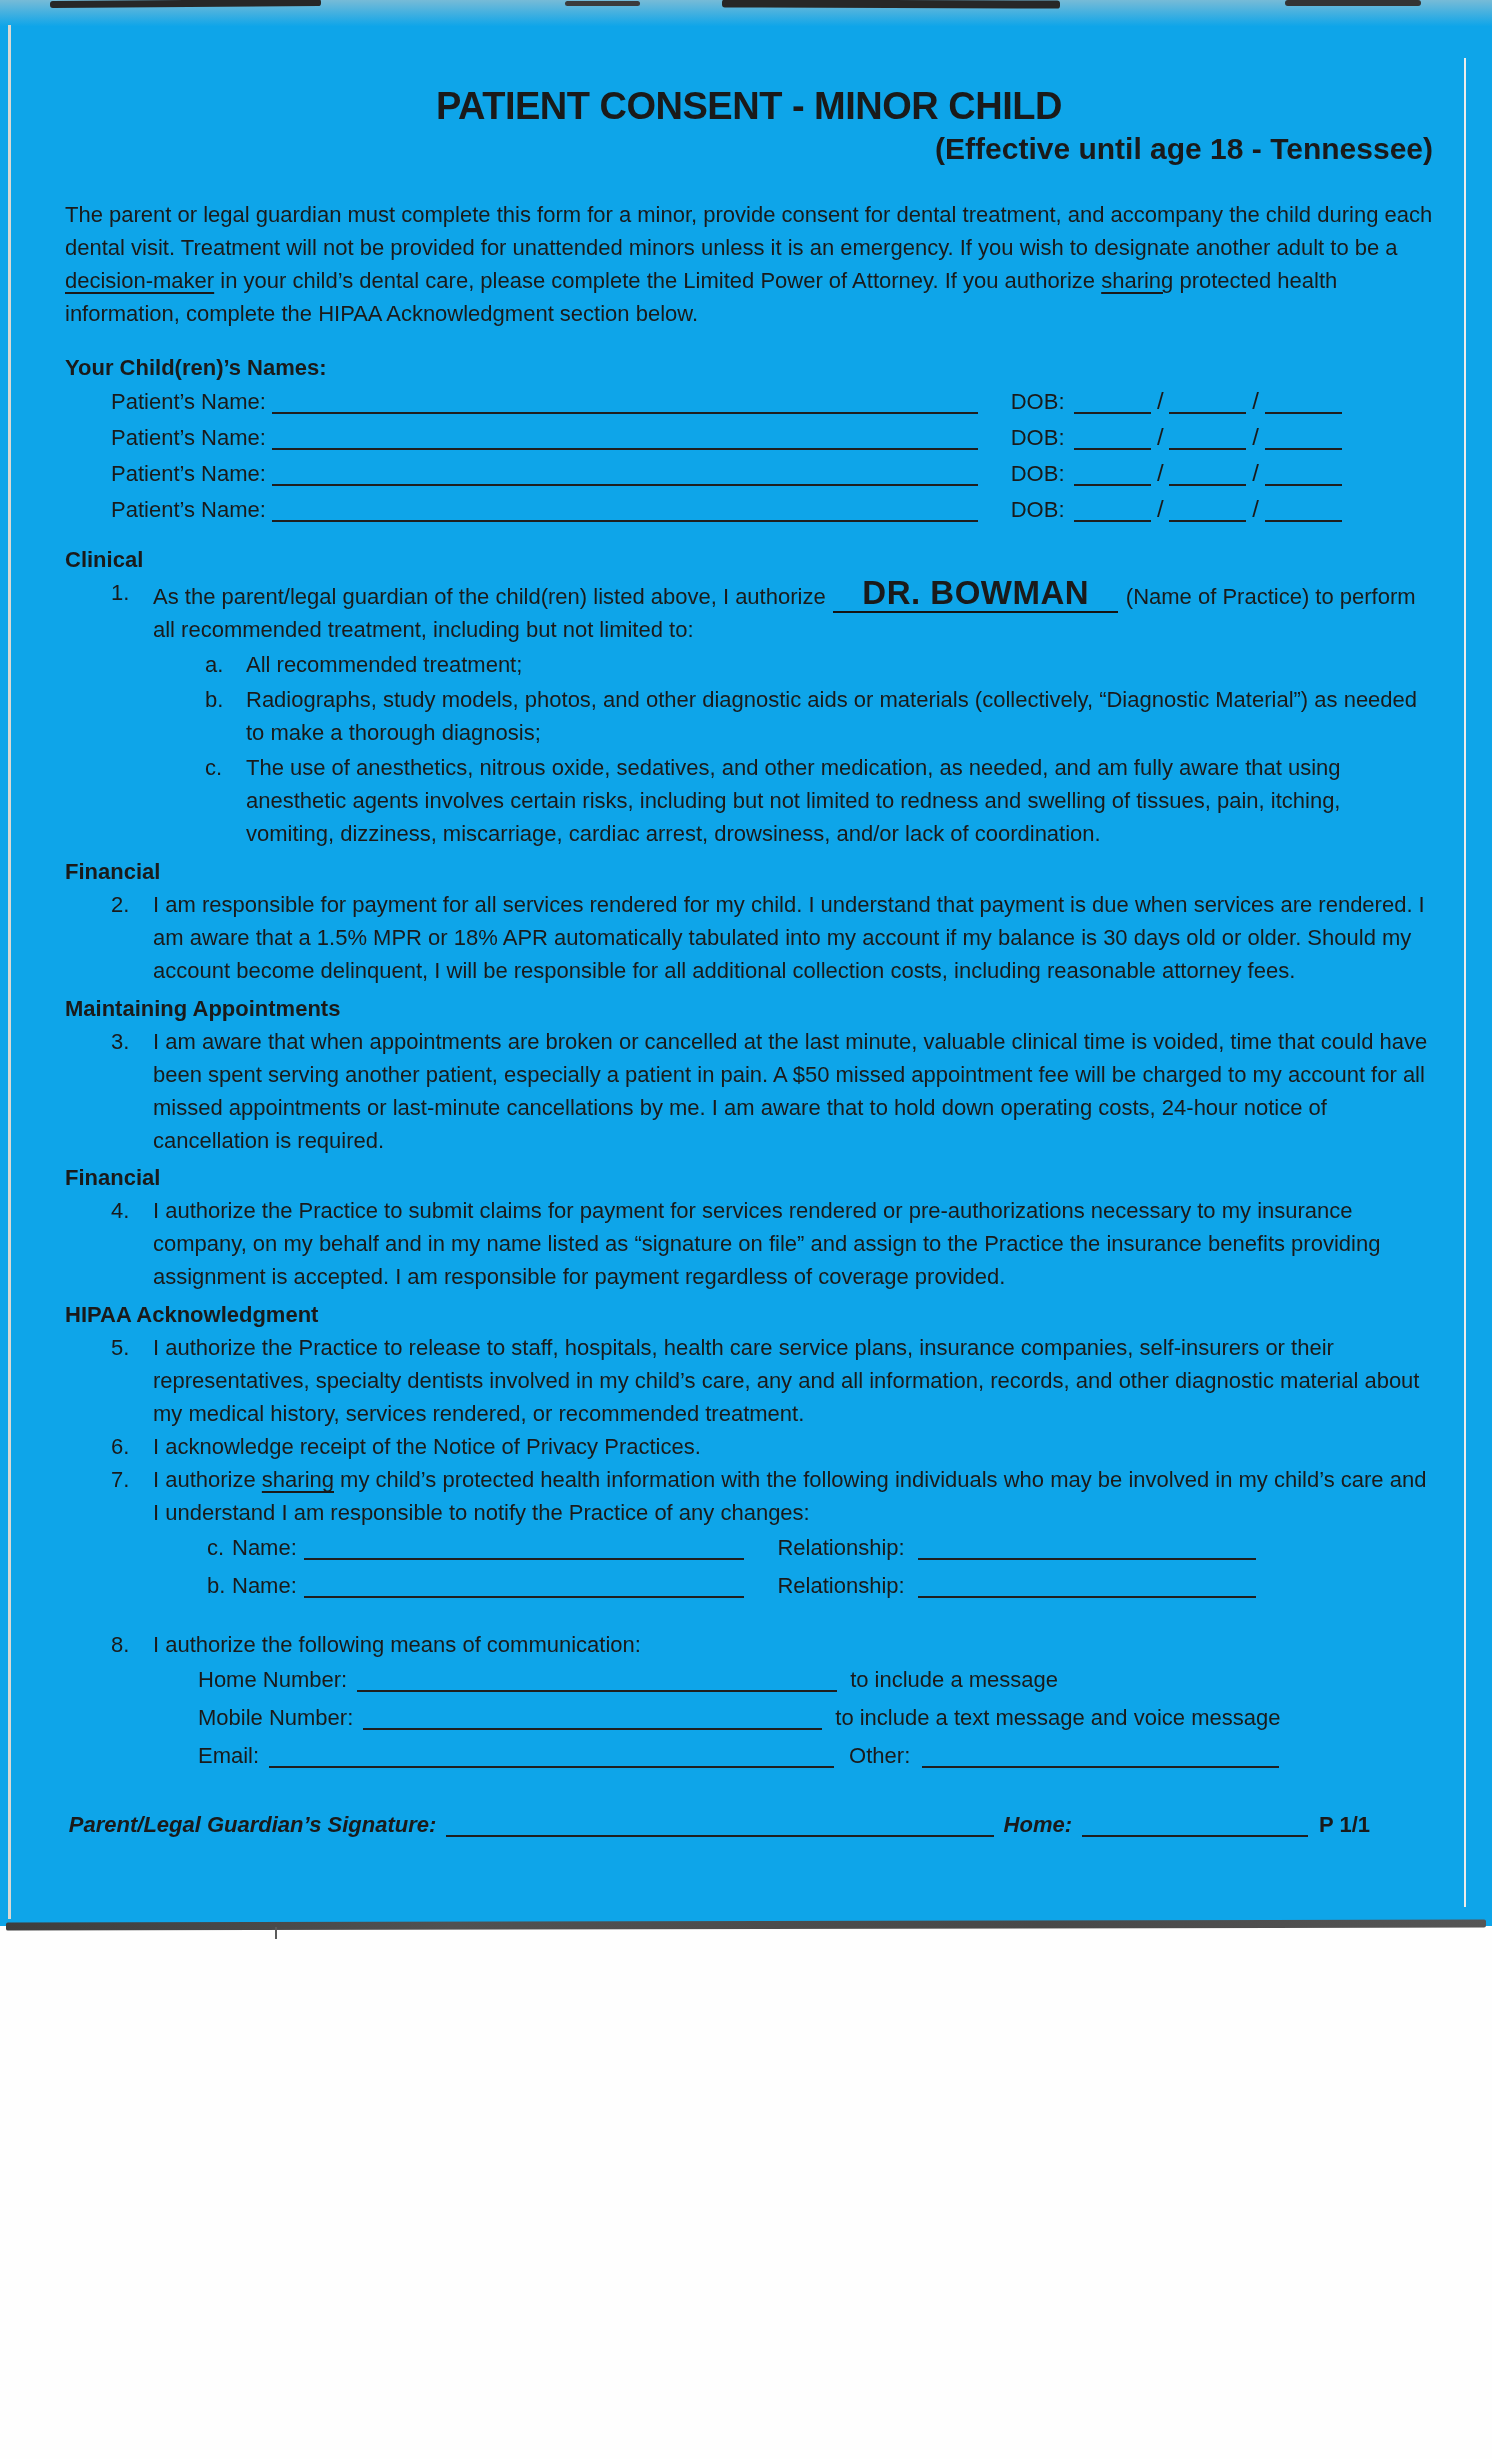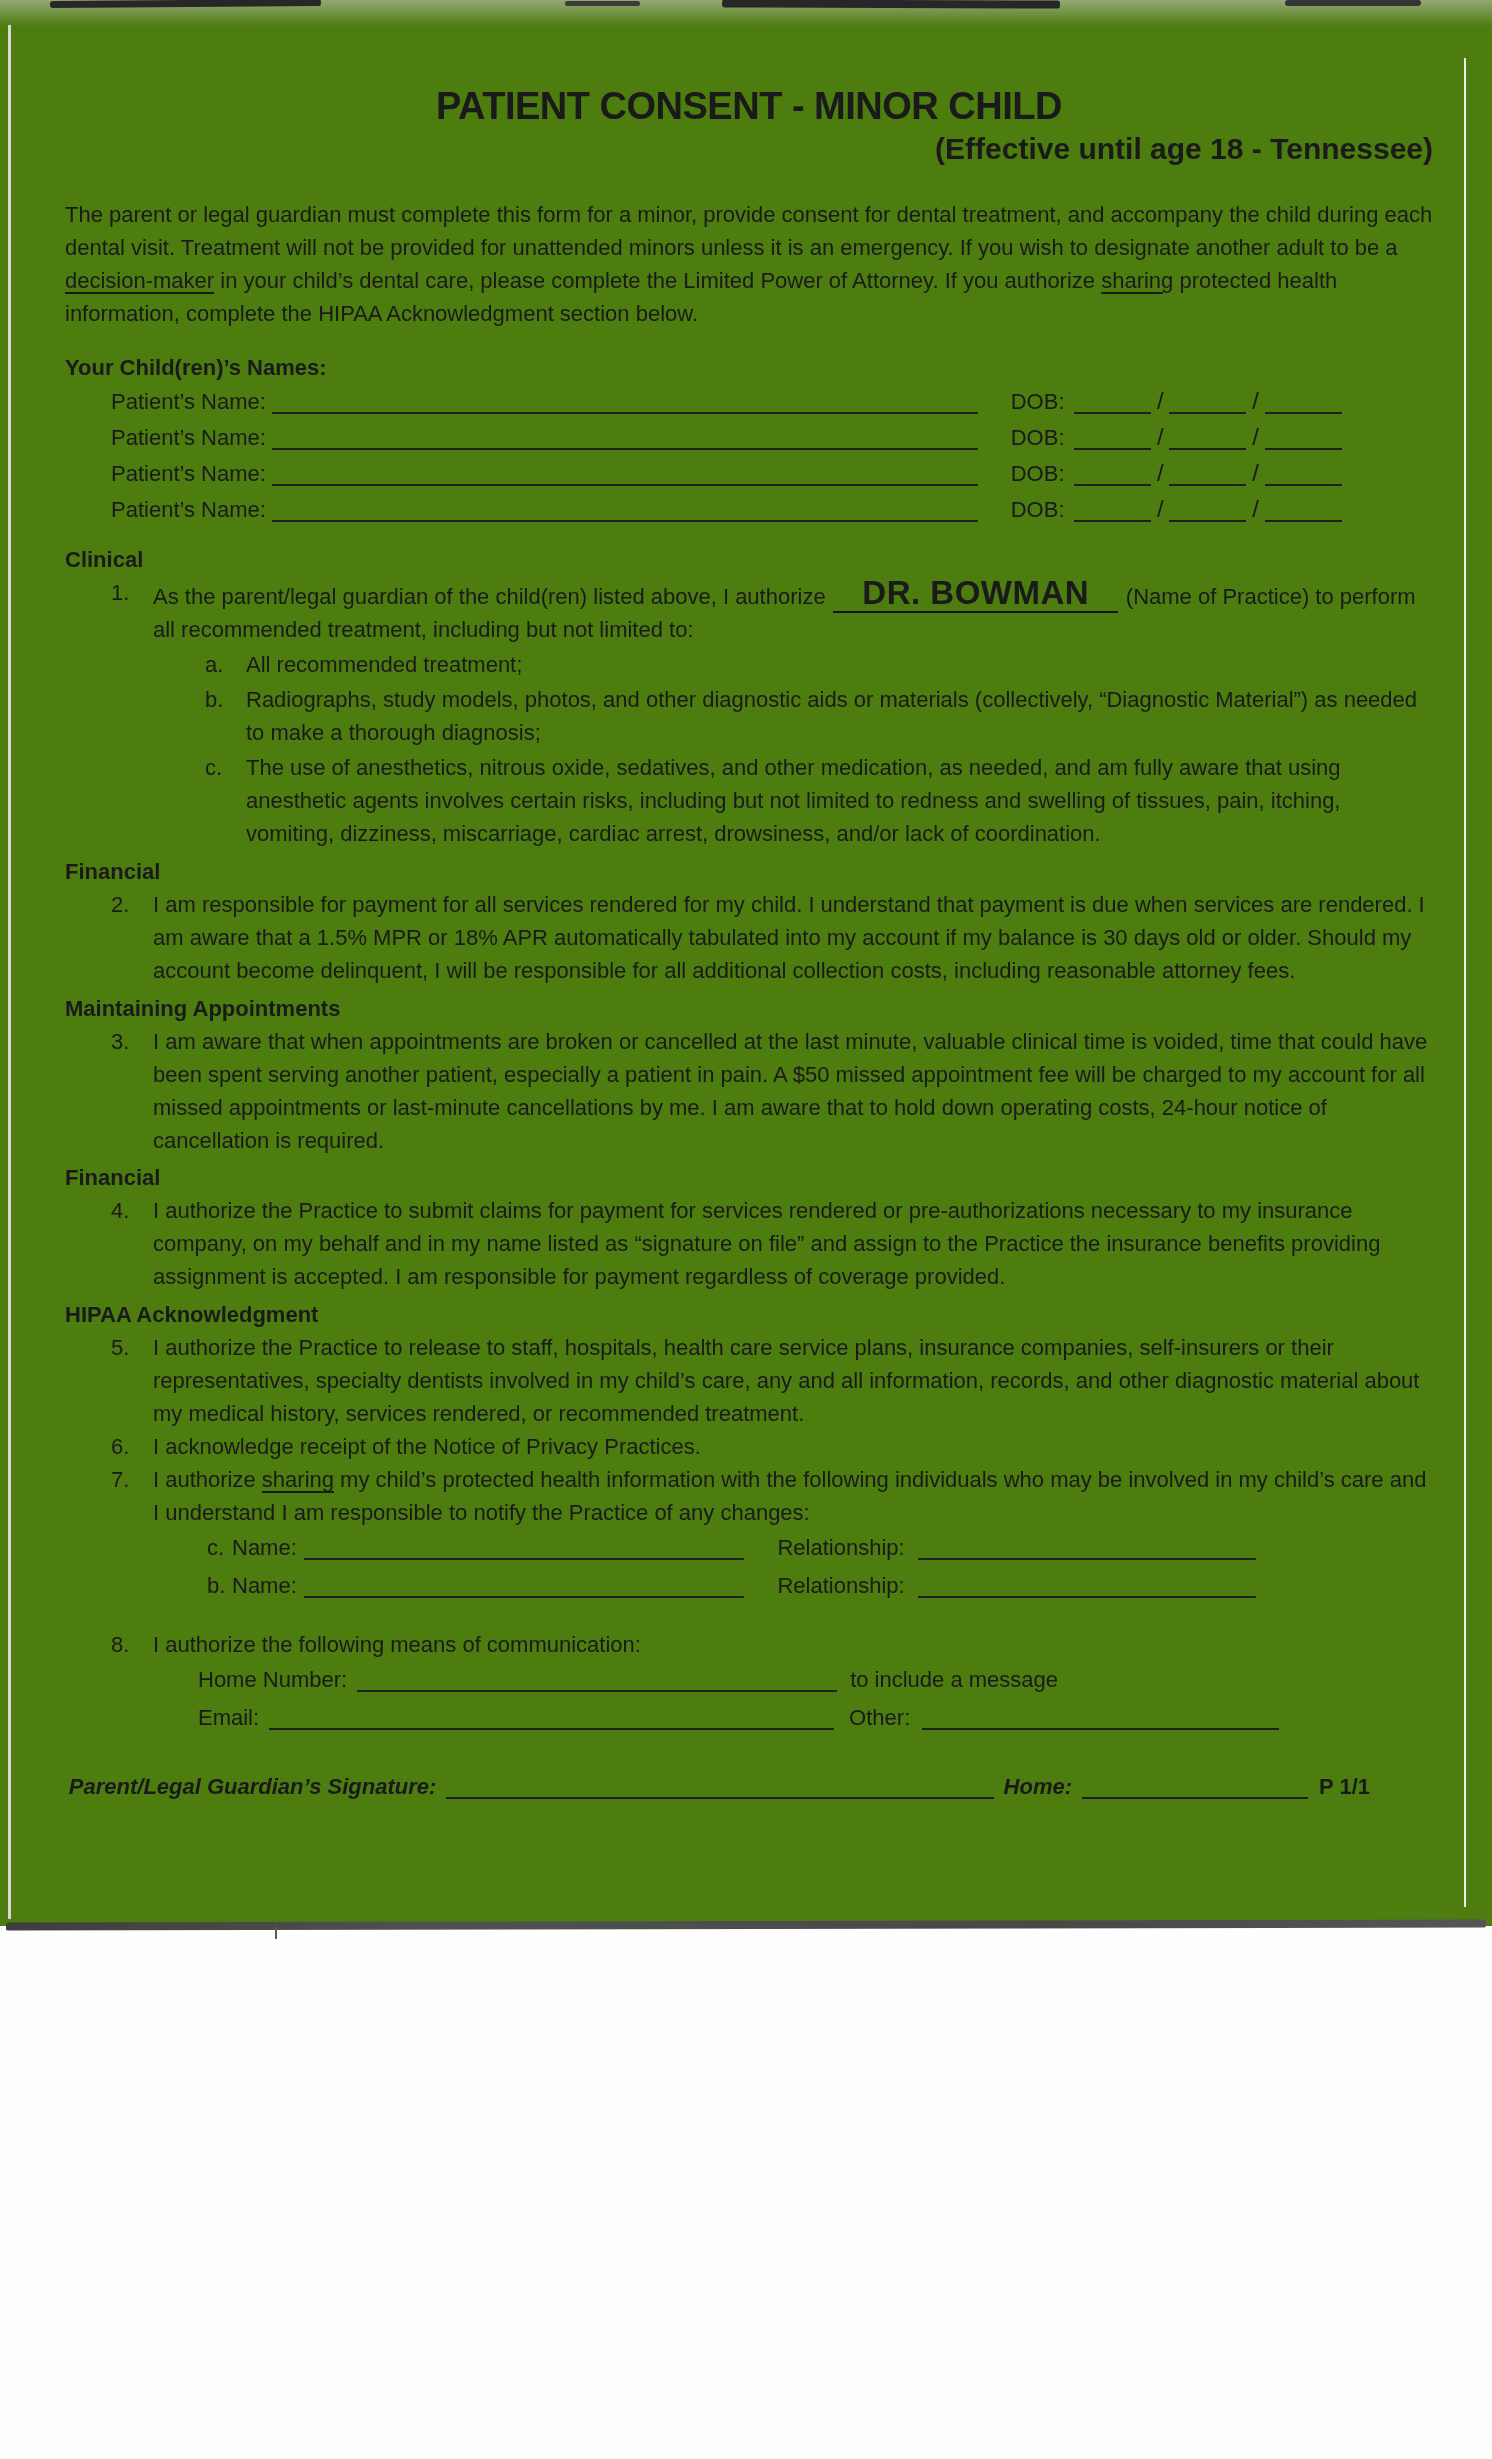--- a/index.html
+++ b/index.html
@@ -7,21 +7,21 @@
     width:1493px; height:2459px;
     background:#fefefe;
     font-family:"Liberation Sans", sans-serif;
     color:#1a1a1a;
     position:relative;
     overflow:hidden;
   }
   .page {
     position:absolute; top:0; left:0;
     width:1493px; height:1926px;
-    background:#4d7c0f;
+    background:#0ea5e9;
   }
   
   .top-edge { position:absolute; top:0; left:0; width:1493px; height:38px; }
   .top-smudge {
     position:absolute; top:0; left:0; width:1493px; height:33px;
     background:linear-gradient(180deg, rgba(205,205,200,0.55), rgba(205,205,200,0.0) 80%);
   }
   .tear { position:absolute; background:#272727; border-radius:2.9px; }
   .tear.t1 { left:50px;  top:0; width:271px; height:6.7px; transform:skewY(-0.4deg); }
   .tear.t2 { left:565px; top:1px; width:75px;  height:4.8px; background:#3b3b3b; }
@@ -191,20 +191,23 @@
     </div>
 
     <div class="comm-block">
       <div class="item">
         <span class="num">8.</span><span>I authorize the following means of communication:</span>
       </div>
       <div class="comm-row">
         <span>Home Number:</span><span class="blank blank-home"></span><span>to include a message</span>
       </div>
       <div class="comm-row">
+        <span>Mobile Number:</span><span class="blank blank-mobile"></span><span>to include a text message and voice message</span>
+      </div>
+      <div class="comm-row">
         <span>Email:</span><span class="blank blank-email"></span><span class="other-lbl">Other:</span><span class="blank blank-other"></span>
       </div>
     </div>
 
     <div class="footer-row">
       <span class="sig-lbl">Parent/Legal Guardian’s Signature:</span><span class="blank blank-signature"></span><span class="date-lbl">Home:</span><span class="blank blank-date"></span><span class="pagenum">P 1/1</span>
     </div>
 
   </div>
 

